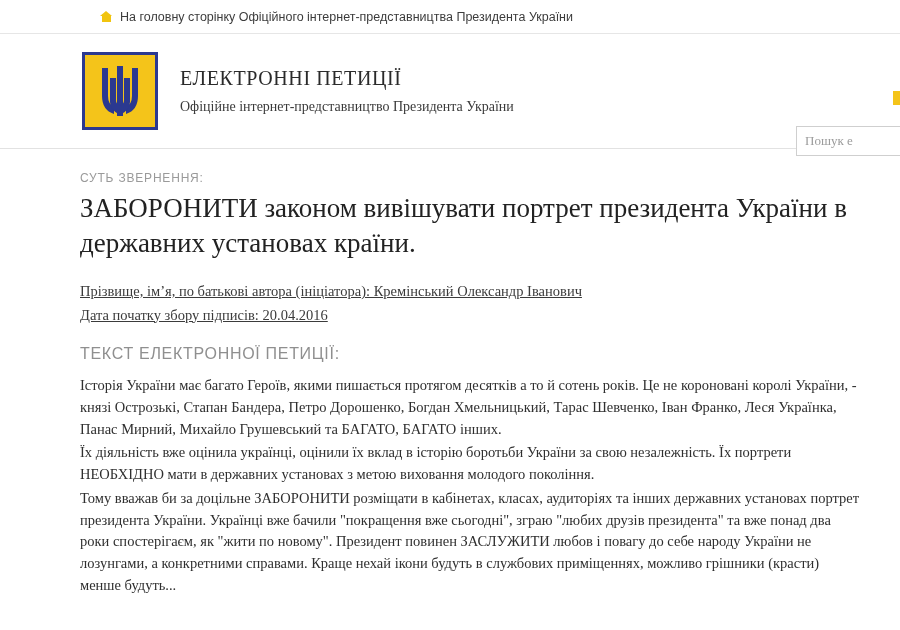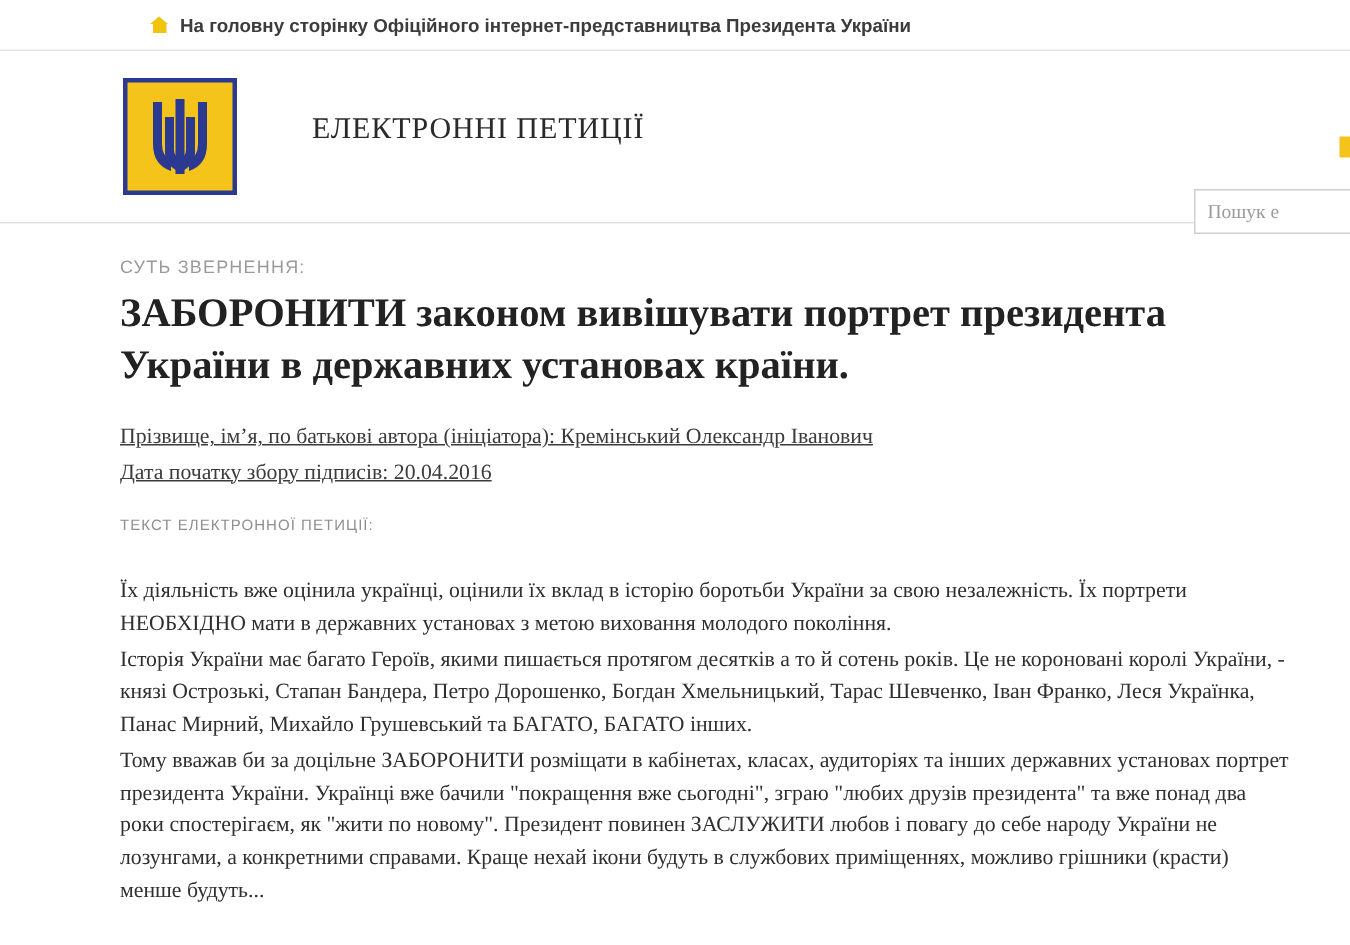--- a/index.html
+++ b/index.html
@@ -24,21 +24,20 @@
   }
   .topbar-link {
     display: flex;
     align-items: center;
     gap: 7px;
     font-family: "Liberation Sans", sans-serif;
     font-size: 12.5px;
     color: #3c3c3c;
     text-decoration: none;
     white-space: nowrap;
-    font-weight: bold;
   }
   .home-icon {
     width: 13px; height: 11px;
     position: relative;
     display: inline-block;
   }
   .home-icon::before {
     content: "";
     position: absolute;
     left: 0; top: 0;
@@ -56,21 +55,20 @@
   }
 
   
   .header {
     height: 115px;
     background: #ffffff;
     border-bottom: 1px solid #e2e2e2;
     display: flex;
     align-items: center;
     position: relative;
-    gap: 28px;
   }
   .emblem {
     margin-left: 82px;
     width: 76px;
     height: 78px;
     background: #f4c41a;
     border: 3px solid #2b3990;
     display: flex;
     align-items: center;
     justify-content: center;
@@ -131,38 +129,38 @@
     letter-spacing: 0.8px;
     color: #9a9a9a;
     margin: 0 0 6px 0;
     text-transform: uppercase;
   }
   .petition-title {
     font-family: "Liberation Serif", serif;
     font-size: 27px;
     line-height: 1.28;
     color: #222222;
-    font-weight: bold;
+    font-weight: normal;
     margin: 0 0 20px 0;
     max-width: 800px;
   }
   .meta {
     font-family: "Liberation Serif", serif;
     font-size: 14.5px;
     color: #3b3b3b;
     line-height: 1.62;
     margin: 0 0 18px 0;
   }
   .meta div { white-space: nowrap; text-decoration: underline; }
   .section-label {
     font-family: "Liberation Sans", sans-serif;
-    font-size: 10px;
+    font-size: 16px;
     letter-spacing: 0.7px;
     color: #8f8f8f;
-    margin: 0 0 28px 0;
+    margin: 0 0 12px 0;
     text-transform: uppercase;
   }
   .body-text {
     font-family: "Liberation Serif", serif;
     font-size: 14.5px;
     line-height: 1.5;
     color: #2f2f2f;
     max-width: 790px;
     margin: 0;
   }
@@ -184,37 +182,38 @@
       <g fill="#2b3990">
         <rect x="17" y="4" width="6" height="50"></rect>
         <path d="M2 6 h6 v28 q0 8 6 11 v7 q-12 -4 -12 -18 z"></path>
         <path d="M38 6 h-6 v28 q0 8 -6 11 v7 q12 -4 12 -18 z"></path>
         <path d="M10 16 h6 v22 q0 4 4 6 q4 -2 4 -6 v-22 h6 v24 q0 8 -10 13 q-10 -5 -10 -13 z"></path>
       </g>
     </svg>
   </div>
   <div class="header-titles">
     <h1 class="site-title">ЕЛЕКТРОННІ ПЕТИЦІЇ</h1>
+    <div class="site-subtitle">Офіційне інтернет-представництво Президента України</div>
   </div>
   <div class="corner-mark"></div>
   <div class="search-wrap">
     <input class="search-input" type="text" placeholder="Пошук е" style="">
   </div>
 </div>
 
 <div class="content">
   <div class="eyebrow">СУТЬ ЗВЕРНЕННЯ:</div>
   <h2 class="petition-title">ЗАБОРОНИТИ законом вивішувати портрет президента України в державних установах країни.</h2>
 
   <div class="meta">
     <div>Прізвище, ім’я, по батькові автора (ініціатора): Кремінський Олександр Іванович</div>
     <div>Дата початку збору підписів: 20.04.2016</div>
   </div>
 
   <div class="section-label">ТЕКСТ ЕЛЕКТРОННОЇ ПЕТИЦІЇ:</div>
 
   <div class="body-text">
+    <p>Історія України має багато Героїв, якими пишається протягом десятків а то й сотень років. Це не короновані королі України, - князі Острозькі, Стапан Бандера, Петро Дорошенко, Богдан Хмельницький, Тарас Шевченко, Іван Франко, Леся Українка, Панас Мирний, Михайло Грушевський та БАГАТО, БАГАТО інших.</p>
     <p>Їх діяльність вже оцінила українці, оцінили їх вклад в історію боротьби України за свою незалежність. Їх портрети НЕОБХІДНО мати в державних установах з метою виховання молодого покоління.</p>
-    <p>Історія України має багато Героїв, якими пишається протягом десятків а то й сотень років. Це не короновані королі України, - князі Острозькі, Стапан Бандера, Петро Дорошенко, Богдан Хмельницький, Тарас Шевченко, Іван Франко, Леся Українка, Панас Мирний, Михайло Грушевський та БАГАТО, БАГАТО інших.</p>
     <p>Тому вважав би за доцільне ЗАБОРОНИТИ розміщати в кабінетах, класах, аудиторіях та інших державних установах портрет президента України. Українці вже бачили "покращення вже сьогодні", зграю "любих друзів президента" та вже понад два роки спостерігаєм, як "жити по новому". Президент повинен ЗАСЛУЖИТИ любов і повагу до себе народу України не лозунгами, а конкретними справами. Краще нехай ікони будуть в службових приміщеннях, можливо грішники (красти) менше будуть...</p>
   </div>
 
 </div>
 
 </body></html>

